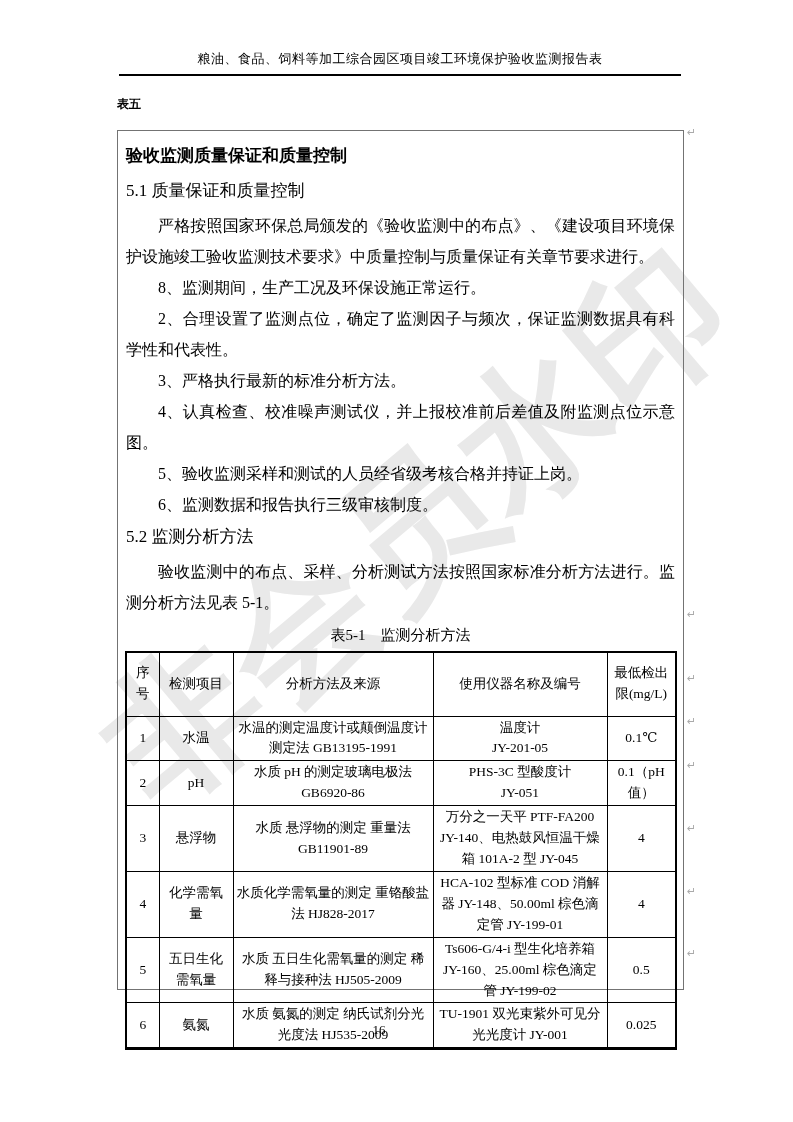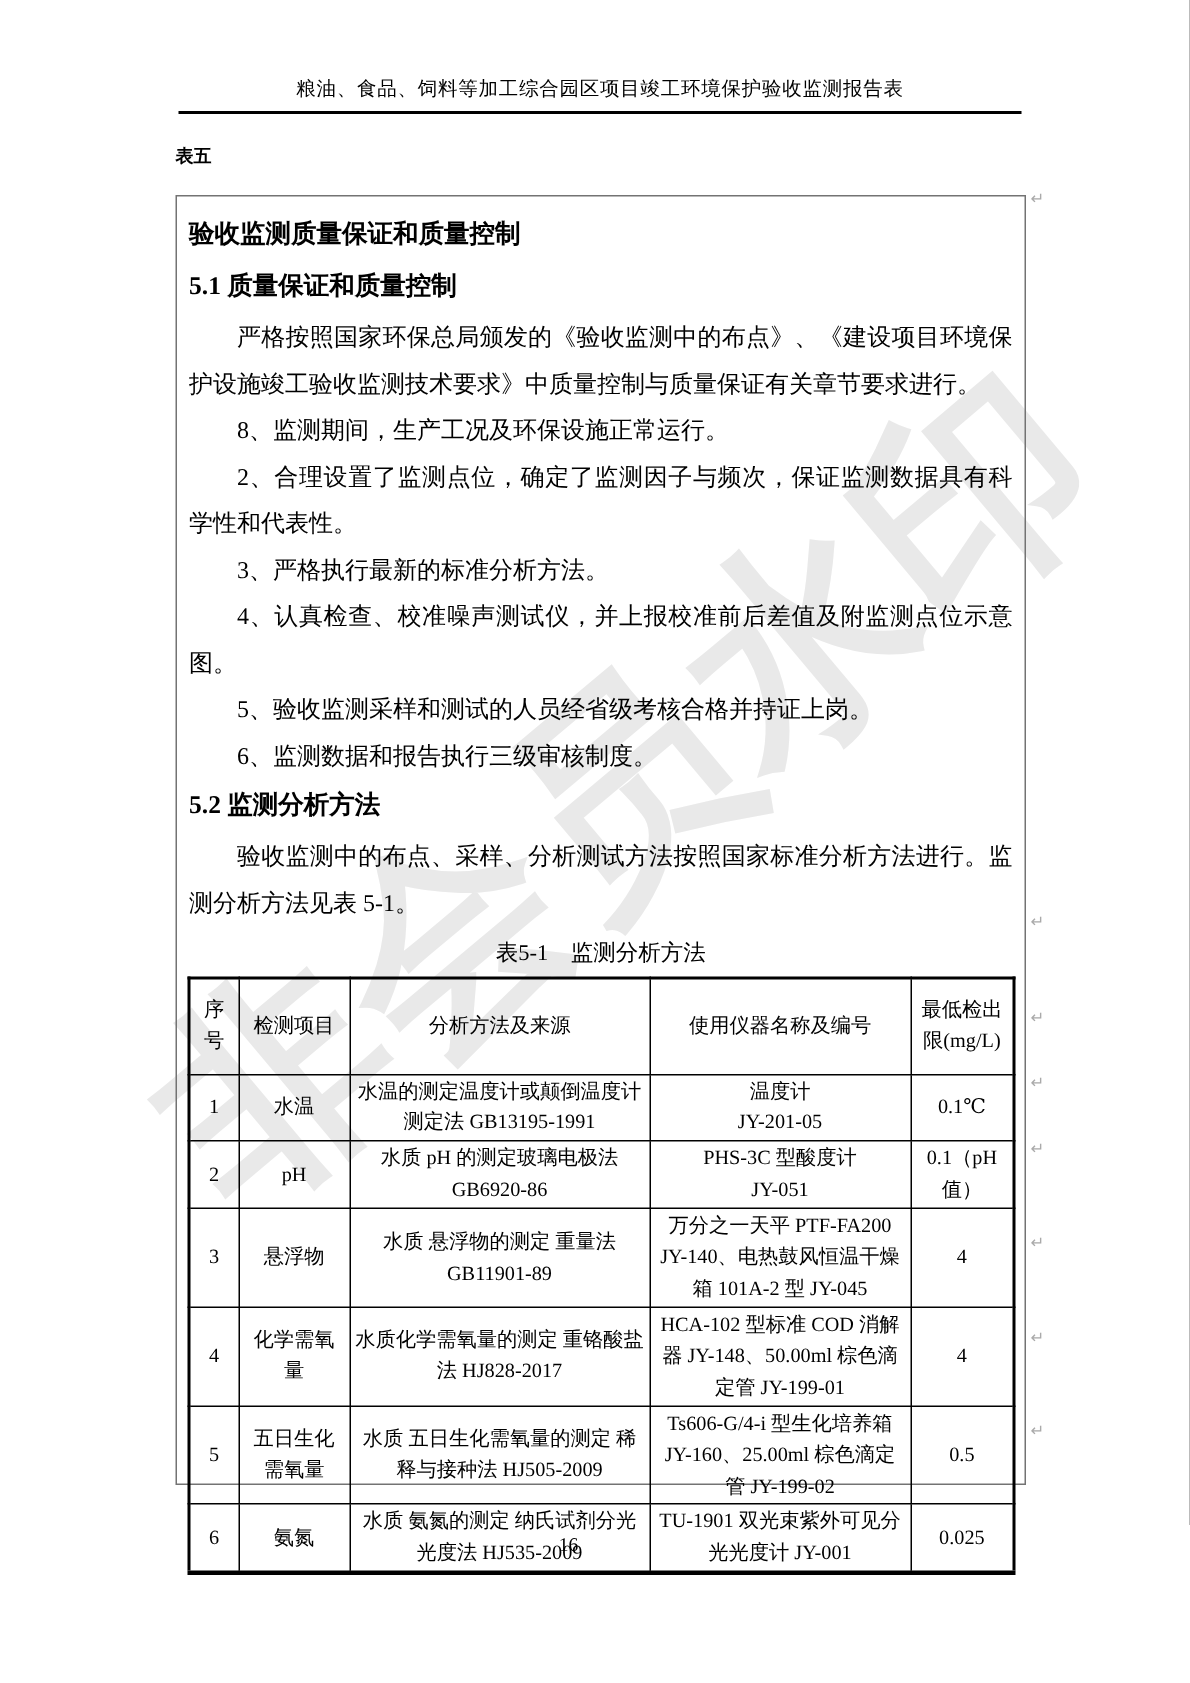--- a/index.html
+++ b/index.html
@@ -55,21 +55,21 @@
     width:567px; height:860px;
     border:1px solid #737373;
     padding:8px 6px 0 6px;
   }
   .box-title {
     font-size:17px; font-weight:bold;
     line-height:26px;
     margin:4px 0 9px 2px;
   }
   .sec-heading {
-    font-size:17px; font-weight:bold;
+    font-size:17px; font-weight:normal;
     line-height:26px;
     margin:4px 0 6px 2px;
   }
   .para {
     font-size:16px;
     line-height:31px;
     text-indent:32px;
     text-align:justify;
     margin:0 2px;
   }

